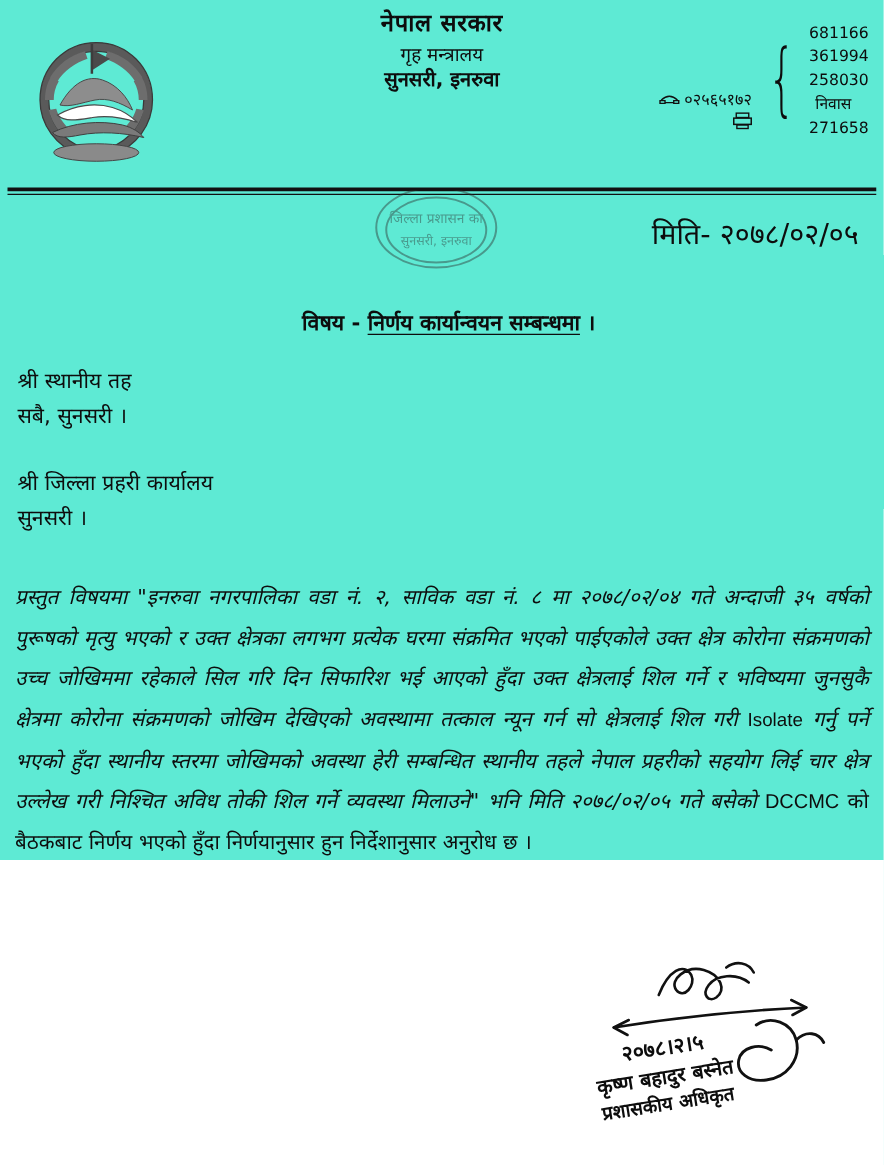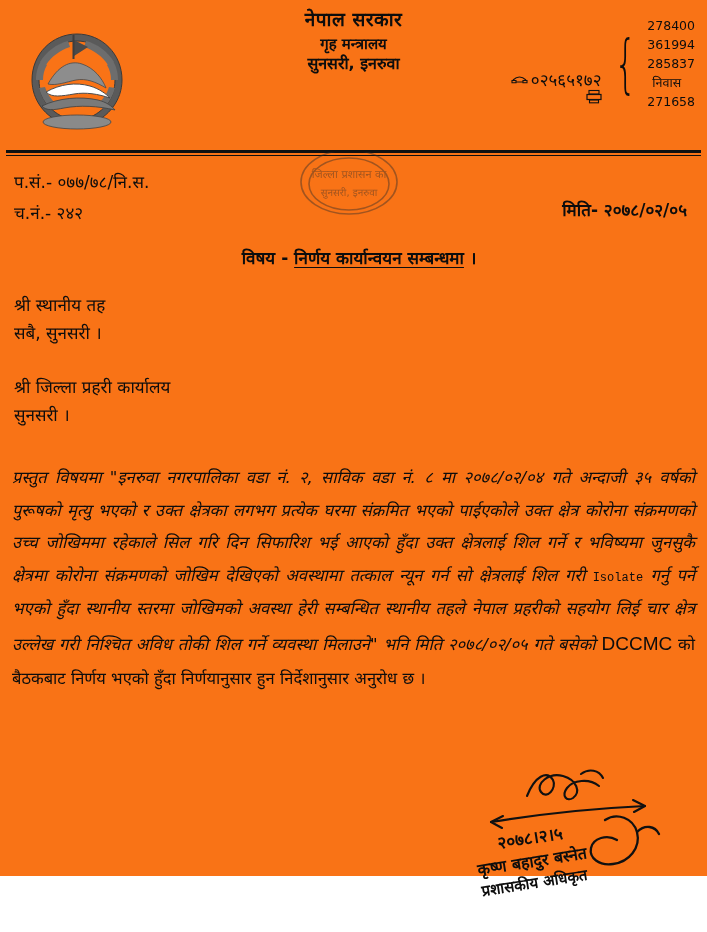--- a/index.html
+++ b/index.html
@@ -3,37 +3,37 @@
 <meta charset="utf-8">
 <style>
   html,body{margin:0;padding:0;background:#ffffff;}
   body{
     width:707px;height:932px;
     font-family:"DejaVu Sans","Liberation Sans",sans-serif;
     color:#0d0d0d;
     position:relative;
     overflow:hidden;
   }
-  .page{position:relative;width:707px;height:876px;background:#f97316;}
+  .page{position:relative;width:707px;height:688px;background:#5eead4;}
 
   
   .letterhead{position:relative;height:150px;}
   .emblem{
     position:absolute;left:18px;top:22px;width:118px;height:118px;
   }
   .emblem svg{display:block;width:118px;height:118px;}
 
   .head-center{
     position:absolute;left:0;right:0;top:8px;text-align:center;
   }
   .gov-line{
     font-size:19px;letter-spacing:.5px;font-weight:600;line-height:1.25;
   }
   .ministry-line{
-    font-size:15px;margin-top:3px;font-weight:700;line-height:1.25;
+    font-size:15px;margin-top:3px;font-weight:400;line-height:1.25;
   }
   .office-line{
     font-size:33px;font-weight:700;margin-top:2px;letter-spacing:1px;
     line-height:1.3;
   }
   .district-line{
     font-size:16px;font-weight:600;margin-top:0px;line-height:1.3;
   }
 
   
@@ -41,41 +41,40 @@
     position:absolute;right:12px;top:16px;width:185px;
     font-size:12.5px;line-height:1.48;
   }
   .contact-grid{display:flex;align-items:stretch;justify-content:flex-end;}
   .contact-icons{
     display:flex;flex-direction:column;justify-content:flex-end;
     align-items:flex-end;padding-bottom:2px;
   }
   .ico-row{display:flex;align-items:center;gap:3px;height:19px;}
   .ico-row.fax{justify-content:flex-end;}
-  .phone-num{font-size:17px;white-space:nowrap;}
+  .phone-num{font-size:13px;white-space:nowrap;}
   .brace{
     display:flex;align-items:center;font-size:64px;font-weight:300;
     line-height:0;margin:0 2px 0 3px;transform:scaleX(.55);
   }
   .numbers{display:flex;flex-direction:column;}
   .numbers span{white-space:nowrap;height:19px;line-height:19px;}
   .niwas{margin-left:5px;}
 
   
   .rule-wrap{position:absolute;left:6px;right:6px;top:150px;}
   .rule-thick{height:2.6px;background:#111;}
   .rule-thin{height:1.3px;background:#111;margin-top:2.4px;}
 
   
   .refs{position:absolute;left:14px;top:167px;font-size:17px;line-height:1.85;}
   .refs div{white-space:nowrap;font-weight:500;}
   .date-right{
-    position:absolute;right:20px;top:170px;font-size:17px;font-weight:700;
+    position:absolute;right:20px;top:170px;font-size:23px;font-weight:400;
     white-space:nowrap;
-    margin-top:28px;
   }
 
   
   .stamp{
     position:absolute;left:284px;top:152px;width:130px;height:78px;
     opacity:.42;pointer-events:none;
   }
   .stamp svg{width:130px;height:78px;display:block;}
 
   
@@ -92,24 +91,24 @@
   .addr div{white-space:nowrap;}
 
   
   .body{
     position:absolute;left:12px;right:12px;top:462px;
     font-size:16.5px;line-height:1.98;text-align:justify;
     font-style:italic;font-weight:500;
   }
   .body .upright{font-style:normal;}
   .body .latin{
-    font-style:normal;font-size:12px;font-family:Liberation Mono, monospace;
+    font-style:normal;font-size:15px;font-family:Liberation Sans, sans-serif;
   }
   .body .latin-big{
-    font-style:normal;font-family:"Liberation Sans",sans-serif;font-size:19px;
+    font-style:normal;font-family:"Liberation Sans",sans-serif;font-size:16px;
   }
 
   
   .sig-block{position:absolute;right:26px;top:762px;width:250px;height:150px;}
   .sig-svg{position:absolute;left:0;top:0;width:250px;height:150px;}
   .sig-date{
     position:absolute;left:66px;top:64px;font-size:17px;font-weight:600;
     transform:rotate(-9deg);white-space:nowrap;
   }
   .sig-name{
@@ -179,23 +178,23 @@
               <svg width="16" height="15" viewBox="0 0 16 15" aria-hidden="true">
                 <rect x="3" y="1.5" width="10" height="3.5" fill="none" stroke="#111" stroke-width="1.1"></rect>
                 <rect x="1" y="5.5" width="14" height="5" fill="none" stroke="#111" stroke-width="1.2"></rect>
                 <rect x="3.5" y="11" width="9" height="2.8" fill="none" stroke="#111" stroke-width="1.1"></rect>
               </svg>
             </span>
           </div>
         </div>
         <div class="brace">{</div>
         <div class="numbers">
-          <span>278400</span>
+          <span>681166</span>
           <span>361994</span>
-          <span>285837</span>
+          <span>258030</span>
           <span class="niwas">निवास</span>
           <span>271658</span>
         </div>
       </div>
     </div>
   </div>
 
   <div class="rule-wrap">
     <div class="rule-thick"></div>
     <div class="rule-thin"></div>
@@ -205,24 +204,20 @@
     <svg viewBox="0 0 130 78" aria-hidden="true">
       <g fill="none" stroke="#2b2b2b" stroke-width="1.6">
         <ellipse cx="65" cy="30" rx="48" ry="32"></ellipse>
         <ellipse cx="65" cy="32" rx="40" ry="26"></ellipse>
       </g>
       <text x="65" y="26" font-size="11" text-anchor="middle" fill="#2b2b2b" font-family="DejaVu Sans, sans-serif">जिल्ला प्रशासन का</text>
       <text x="65" y="44" font-size="10" text-anchor="middle" fill="#2b2b2b" font-family="DejaVu Sans, sans-serif">सुनसरी, इनरुवा</text>
     </svg>
   </div>
 
-  <div class="refs">
-    <div>प.सं.- ०७७/७८/नि.स.</div>
-    <div>च.नं.- २४२</div>
-  </div>
   <div class="date-right">मिति- २०७८/०२/०५</div>
 
   <div class="subject">
     <span>विषय -</span>
     <span class="u">निर्णय कार्यान्वयन सम्बन्धमा</span>
     <span>।</span>
   </div>
 
   <div class="addr addr-2">
     <div>श्री जिल्ला प्रहरी कार्यालय</div>

